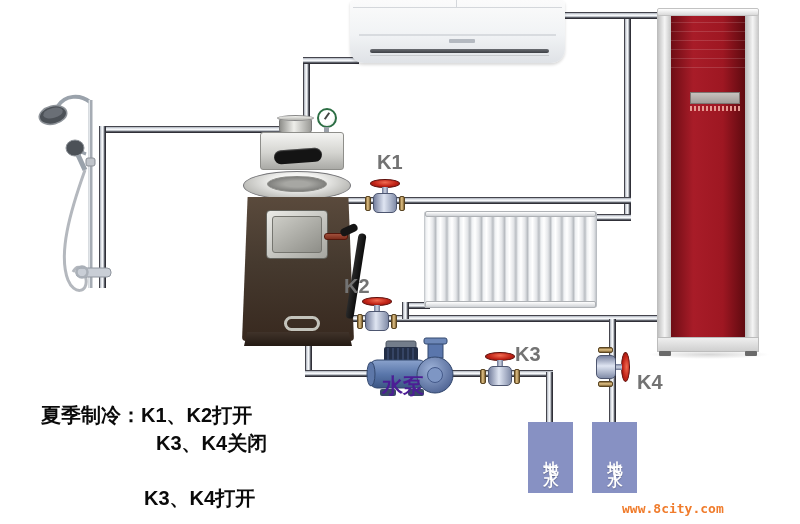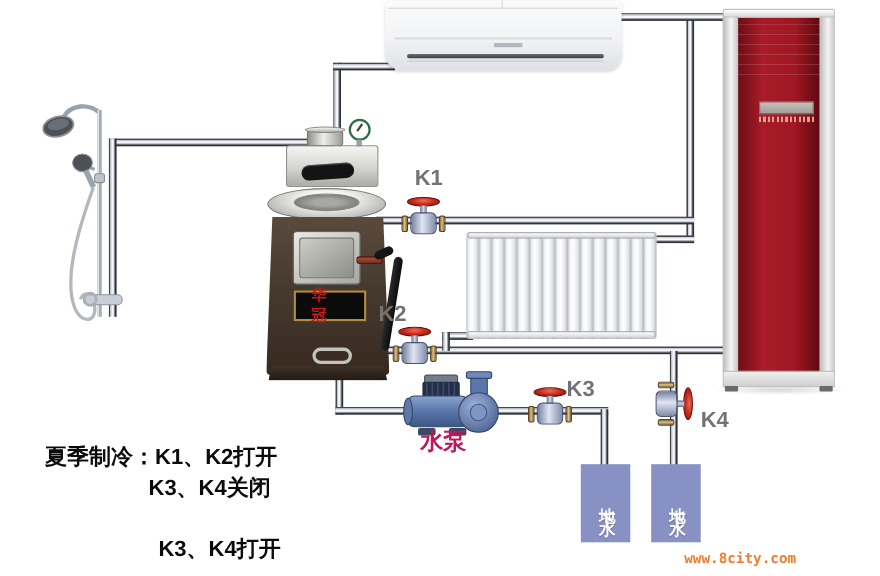--- a/index.html
+++ b/index.html
@@ -109,21 +109,21 @@
     background:#151515;transform:rotate(-24deg);}
 
   
   .gw{position:absolute;width:45px;height:71px;background:#8791c3;z-index:3;color:#ffffff;
     font-weight:bold;font-size:15px;display:flex;align-items:center;justify-content:center;
     writing-mode:vertical-rl;text-orientation:upright;letter-spacing:6px;
     text-shadow:0 1px 1px rgba(0,0,0,.25);}
 
   
   .caption{position:absolute;z-index:6;font-weight:bold;font-size:20px;color:#0a0a0a;white-space:nowrap;}
-  #pumplabel{position:absolute;left:382px;top:387px;z-index:6;font-weight:bold;font-size:21px;color:#be185d;}
+  #pumplabel{position:absolute;left:382px;top:372px;z-index:6;font-weight:bold;font-size:21px;color:#4c1d95;}
   #watermark{position:absolute;left:608px;top:501px;z-index:6;font-weight:bold;font-size:13px;
     font-family:"DejaVu Sans Mono","Liberation Mono",monospace;margin-left:14px;}
 
   svg{position:absolute;overflow:visible;}
 </style>
 </head>
 <body>
 
 <div id="stage">
 
@@ -193,23 +193,20 @@
     <div class="needle"></div>
     <div class="gstem"></div>
     <div class="tank"></div>
     <div class="tanklogo"></div>
     <div class="ring"></div>
     <div class="ringin"></div>
     <div class="body"></div>
     <div class="door"></div>
     <div class="doorin"></div>
     <div class="handle"></div>
-    <div class="plate">
-      <span style="color:#d01515;">华冠</span>
-    </div>
     <div class="drawerh"></div>
     <div class="base"></div>
     <div class="lever"></div>
     <div class="leverhook"></div>
   </div>
 
   <svg width="88" height="60" viewBox="0 0 88 60" style="left:366px;top:338px;z-index:3;">
     <defs>
       <linearGradient id="mg" x1="0" y1="0" x2="0" y2="1">
         <stop offset="0" stop-color="#8aa2cc"></stop>
@@ -278,18 +275,18 @@
   </div>
 
   <div class="klabel" style="left:377px;top:151px;">K1</div>
   <div class="klabel" style="left:344px;top:275px;">K2</div>
   <div class="klabel" style="left:515px;top:343px;">K3</div>
   <div class="klabel" style="left:637px;top:371px;">K4</div>
 
   <div id="pumplabel">水泵</div>
 
   <div class="caption" style="left:41px;top:402px;">夏季制冷：K1、K2打开</div>
-  <div class="caption" style="left:135px;top:430px;">K3、K4关闭</div>
+  <div class="caption" style="left:156px;top:430px;">K3、K4关闭</div>
   <div class="caption" style="left:144px;top:485px;">K3、K4打开</div>
 
   <div id="watermark" style="color: rgb(240, 124, 44);">www.8city.com</div>
 
 </div>
 
 </body></html>

